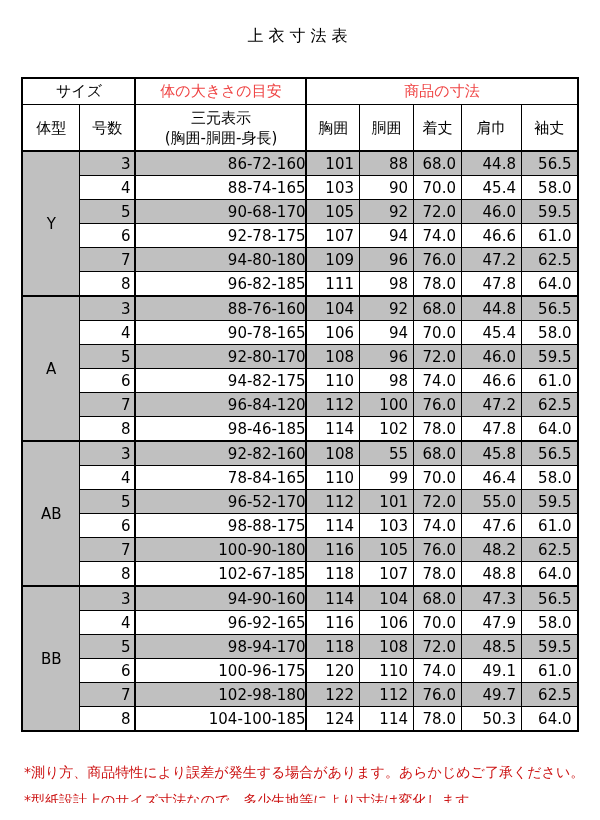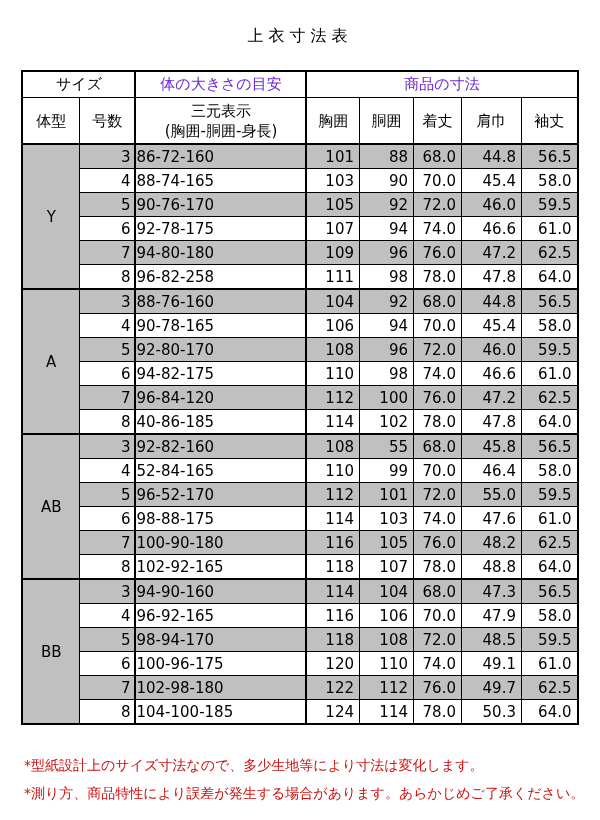--- a/index.html
+++ b/index.html
@@ -21,51 +21,51 @@
     text-align: center;
     font-size: 16px;
     letter-spacing: 5px;
     line-height: 19px;
     white-space: nowrap;
   }
   table.size-table {
     border-collapse: collapse;
     table-layout: fixed;
     width: 555px;
-    margin: 25px auto 0 auto;
+    margin: 32px auto 0 auto;
     border: 2px solid #000000;
   }
   th, td {
     border: 1px solid #000000;
     padding: 0;
     font-weight: normal;
     font-size: 15px;
     overflow: hidden;
     white-space: nowrap;
   }
   tr.hrow1 th { height: 25px; text-align: center; }
   tr.hrow2 th {
     height: 45px;
     text-align: center;
     line-height: 20px;
     border-bottom: 2px solid #000000;
   }
   tbody td { height: 23px; }
-  .red { color: #6d28d9; }
+  .red { color: #ef4444; }
   .bl2 { border-left: 2px solid #000000; }
   .gray-row td { background: #c0c0c0; }
   .white-row td { background: #ffffff; }
   td.bodytype {
     background: #c0c0c0 !important;
     text-align: center;
     vertical-align: middle;
   }
   td.no { text-align: right; padding-right: 4px; }
   td.num { text-align: right; padding-right: 5px; }
-  td.three { text-align: left; }
+  td.three { text-align: right; }
   tr.section-start td { border-top: 2px solid #000000; }
   .notes {
     margin: 26px 0 0 24px;
     font-size: 14px;
     line-height: 28px;
     color: #cc1111;
   }
 </style>
 </head>
 <body>
@@ -120,21 +120,21 @@
           <td class="no">4</td>
           <td class="three bl2">88-74-165</td>
           <td class="num bl2">103</td>
           <td class="num">90</td>
           <td class="num">70.0</td>
           <td class="num">45.4</td>
           <td class="num">58.0</td>
         </tr>
         <tr class="gray-row">
           <td class="no">5</td>
-          <td class="three bl2">90-76-170</td>
+          <td class="three bl2">90-68-170</td>
           <td class="num bl2">105</td>
           <td class="num">92</td>
           <td class="num">72.0</td>
           <td class="num">46.0</td>
           <td class="num">59.5</td>
         </tr>
         <tr class="white-row">
           <td class="no">6</td>
           <td class="three bl2">92-78-175</td>
           <td class="num bl2">107</td>
@@ -147,21 +147,21 @@
           <td class="no">7</td>
           <td class="three bl2">94-80-180</td>
           <td class="num bl2">109</td>
           <td class="num">96</td>
           <td class="num">76.0</td>
           <td class="num">47.2</td>
           <td class="num">62.5</td>
         </tr>
         <tr class="white-row">
           <td class="no">8</td>
-          <td class="three bl2">96-82-258</td>
+          <td class="three bl2">96-82-185</td>
           <td class="num bl2">111</td>
           <td class="num">98</td>
           <td class="num">78.0</td>
           <td class="num">47.8</td>
           <td class="num">64.0</td>
         </tr>
         <tr class="gray-row section-start">
           <td rowspan="6" class="bodytype">A</td>
           <td class="no">3</td>
           <td class="three bl2">88-76-160</td>
@@ -202,40 +202,40 @@
           <td class="no">7</td>
           <td class="three bl2">96-84-120</td>
           <td class="num bl2">112</td>
           <td class="num">100</td>
           <td class="num">76.0</td>
           <td class="num">47.2</td>
           <td class="num">62.5</td>
         </tr>
         <tr class="white-row">
           <td class="no">8</td>
-          <td class="three bl2">40-86-185</td>
+          <td class="three bl2">98-46-185</td>
           <td class="num bl2">114</td>
           <td class="num">102</td>
           <td class="num">78.0</td>
           <td class="num">47.8</td>
           <td class="num">64.0</td>
         </tr>
         <tr class="gray-row section-start">
           <td rowspan="6" class="bodytype">AB</td>
           <td class="no">3</td>
           <td class="three bl2">92-82-160</td>
           <td class="num bl2">108</td>
           <td class="num">55</td>
           <td class="num">68.0</td>
           <td class="num">45.8</td>
           <td class="num">56.5</td>
         </tr>
         <tr class="white-row">
           <td class="no">4</td>
-          <td class="three bl2">52-84-165</td>
+          <td class="three bl2">78-84-165</td>
           <td class="num bl2">110</td>
           <td class="num">99</td>
           <td class="num">70.0</td>
           <td class="num">46.4</td>
           <td class="num">58.0</td>
         </tr>
         <tr class="gray-row">
           <td class="no">5</td>
           <td class="three bl2">96-52-170</td>
           <td class="num bl2">112</td>
@@ -257,21 +257,21 @@
           <td class="no">7</td>
           <td class="three bl2">100-90-180</td>
           <td class="num bl2">116</td>
           <td class="num">105</td>
           <td class="num">76.0</td>
           <td class="num">48.2</td>
           <td class="num">62.5</td>
         </tr>
         <tr class="white-row">
           <td class="no">8</td>
-          <td class="three bl2">102-92-165</td>
+          <td class="three bl2">102-67-185</td>
           <td class="num bl2">118</td>
           <td class="num">107</td>
           <td class="num">78.0</td>
           <td class="num">48.8</td>
           <td class="num">64.0</td>
         </tr>
         <tr class="gray-row section-start">
           <td rowspan="6" class="bodytype">BB</td>
           <td class="no">3</td>
           <td class="three bl2">94-90-160</td>
@@ -323,17 +323,17 @@
           <td class="num bl2">124</td>
           <td class="num">114</td>
           <td class="num">78.0</td>
           <td class="num">50.3</td>
           <td class="num">64.0</td>
         </tr>
       </tbody>
   </table>
 
   <div class="notes">
+    <div>*測り方、商品特性により誤差が発生する場合があります。あらかじめご了承ください。</div>
     <div>*型紙設計上のサイズ寸法なので、多少生地等により寸法は変化します。</div>
-    <div>*測り方、商品特性により誤差が発生する場合があります。あらかじめご了承ください。</div>
   </div>
 
 </div>
 
 </body></html>

